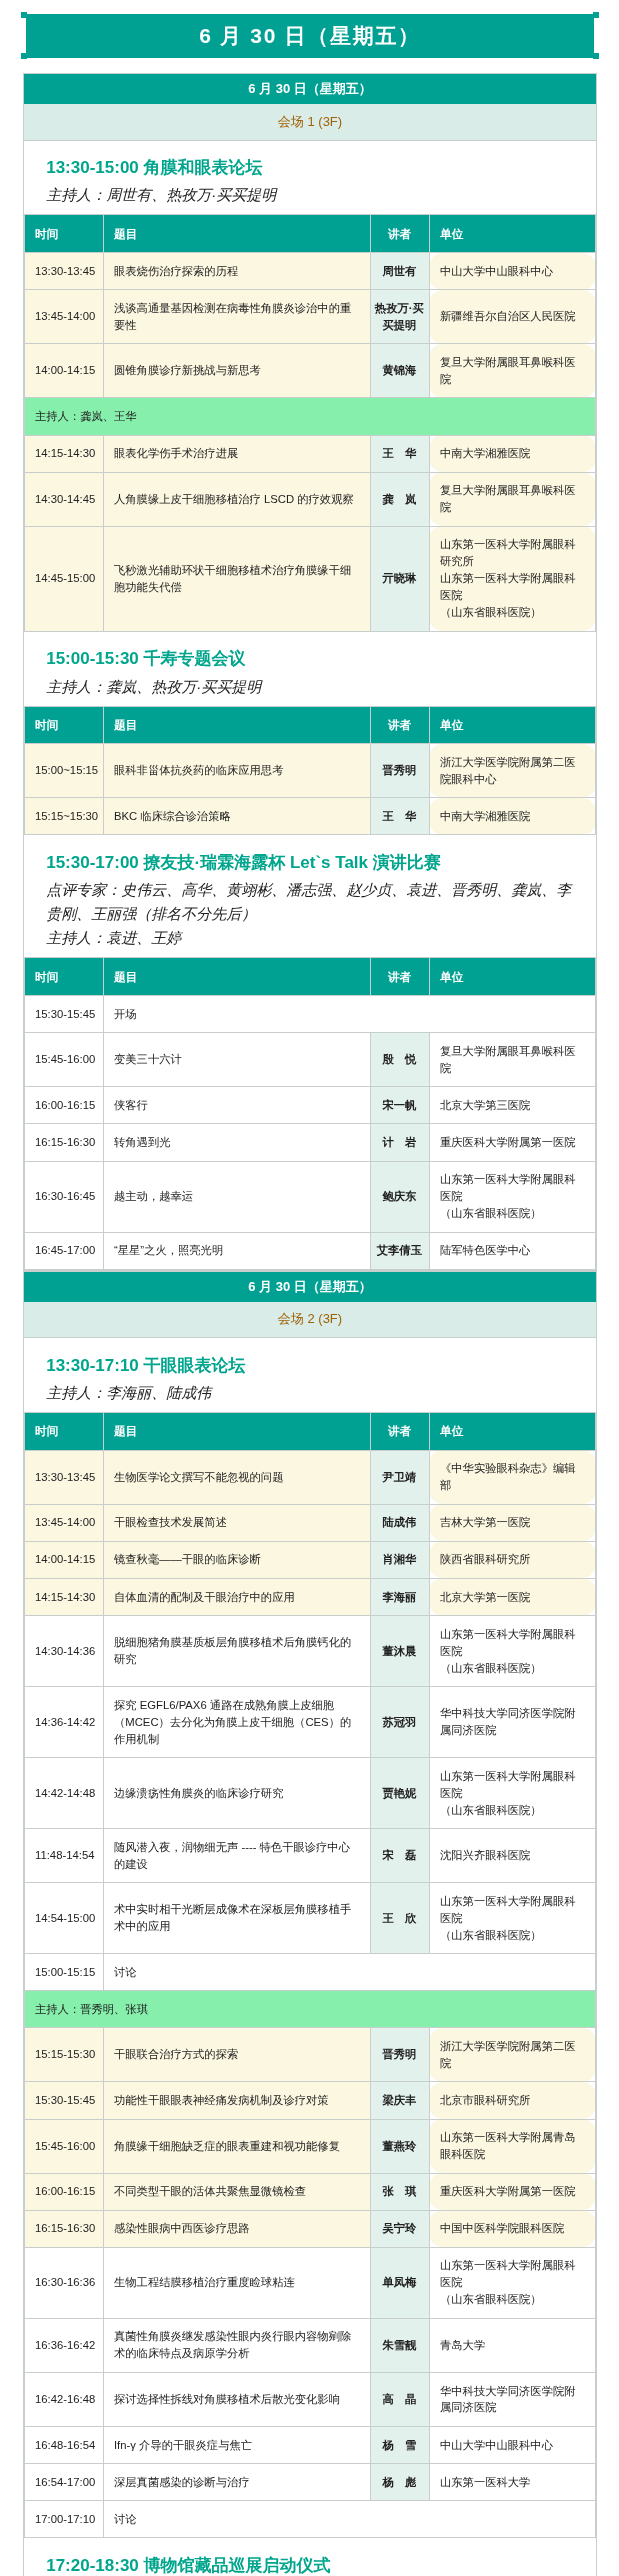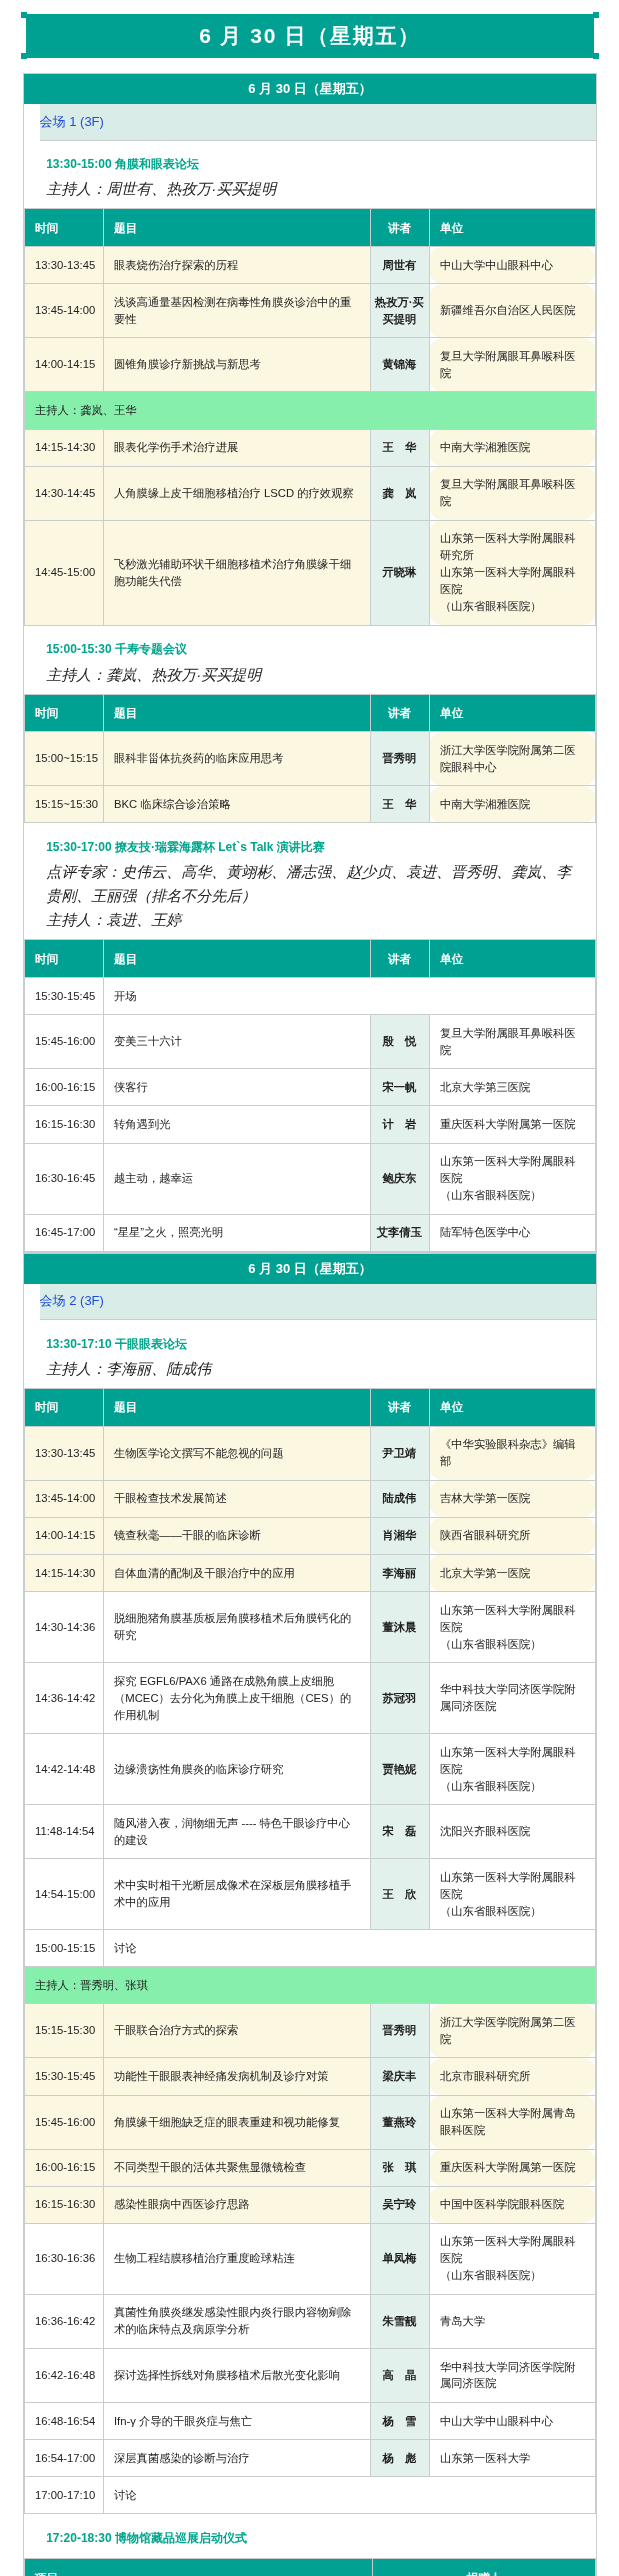--- a/index.html
+++ b/index.html
@@ -32,25 +32,25 @@
   .sq.tr{right:-5.2px;top:-1.7px;}
   .sq.br{right:-5.2px;bottom:-1.7px;}
 
   #board{margin:0 22.6px;}
   .venue-block{border:0.9px solid var(--border);margin-bottom:0;}
   .date-header{
     background:var(--teal);color:#fff;font-weight:bold;
     text-align:center;font-size:13px;padding:6px 0;
   }
   .venue-header{
-    background:var(--venue);font-size:13px;
-    padding:8.7px 0;border-bottom:0.9px solid var(--border);color:#1d4ed8;margin-left:16px;
+    background:var(--venue);text-align:center;font-size:13px;
+    padding:8.7px 0;border-bottom:0.9px solid var(--border);color:#a16207;
   }
   .section{padding:15.6px 22.6px 7px 22.6px;}
-  .section-title{color:var(--teal-text);font-size:12px;font-weight:bold;margin-bottom:4.3px;}
+  .section-title{color:var(--teal-text);font-size:17px;font-weight:bold;margin-bottom:4.3px;}
   .note{font-size:15px;line-height:1.6;color:var(--ink);font-style:italic;}
   table{width:100%;border-collapse:collapse;table-layout:fixed;font-size:11.3px;}
   th,td{border:0.9px solid var(--border);padding:9.6px 10.4px;line-height:1.5;vertical-align:middle;text-align:left;word-wrap:break-word;}
   thead th{background:var(--teal);color:#fff;font-weight:bold;font-size:11.7px;}
   .sched4 thead th:nth-child(3){text-align:center;padding-left:3.5px;padding-right:3.5px;}
   .sched2 thead th:nth-child(2){text-align:center;}
   td.c-time{white-space:nowrap;margin-left:28px;}
   td.c-speaker{background:var(--spk);text-align:center;font-weight:bold;padding-left:3px;padding-right:3.5px;margin-left:16px;}
   td.c-unit{white-space:pre-line;border-radius:14px;}
   tr.cream td{background:var(--cream);}

